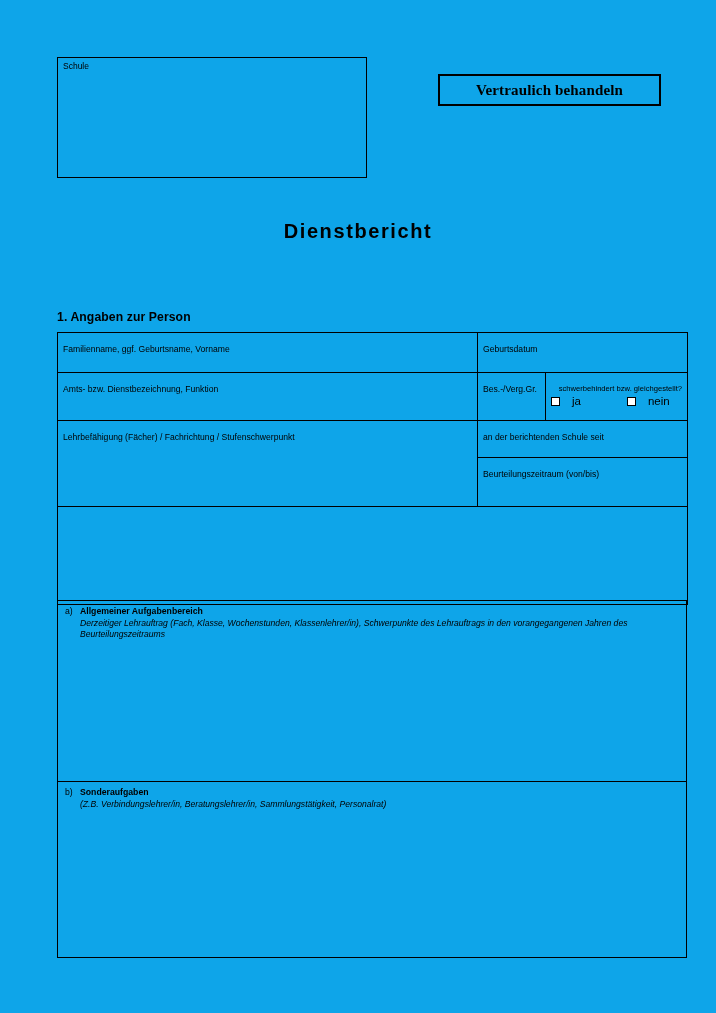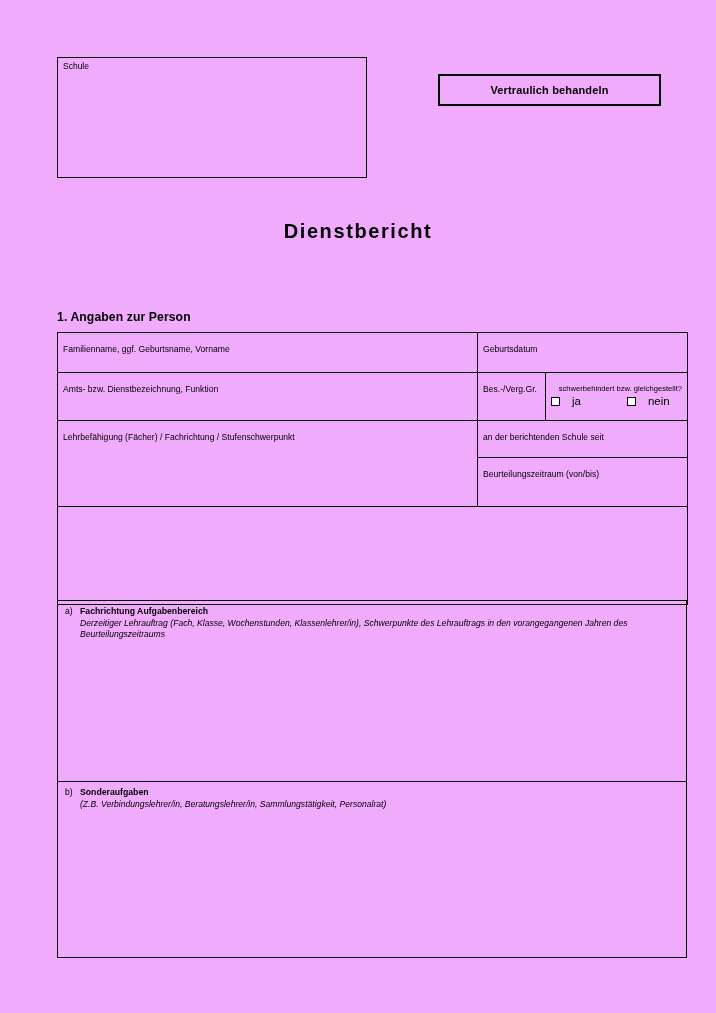--- a/index.html
+++ b/index.html
@@ -9,21 +9,21 @@
   }
   body {
     font-family: "Liberation Sans", sans-serif;
     color: #000000;
     -webkit-font-smoothing: none;
   }
   #page {
     position: relative;
     width: 716px;
     height: 1013px;
-    background: #f0abfc;
+    background: #0ea5e9;
     overflow: hidden;
   }
 
   
   .schule-box {
     position: absolute;
     left: 57px;
     top: 57px;
     width: 310px;
     height: 121px;
@@ -45,23 +45,24 @@
     top: 74px;
     width: 223px;
     height: 32px;
     border: 2.2px solid #000;
     box-sizing: border-box;
     display: flex;
     align-items: center;
     justify-content: center;
   }
   .confidential-text {
-    font-size: 11px;
+    font-size: 15px;
     font-weight: bold;
     letter-spacing: 0.15px;
+    font-family: Liberation Serif, serif;
   }
 
   
   .doc-title {
     position: absolute;
     left: 0;
     top: 220px;
     width: 716px;
     text-align: center;
     font-size: 20px;
@@ -231,21 +232,21 @@
         <td class="h86 outer-left outer-right outer-bottom" colspan="3"></td>
       </tr>
     </tbody>
   </table>
 
 
   <div class="duties-box">
     <div class="duties-part a">
       <div class="sub-line">
         <span class="sub-marker">a)</span>
-        <span class="sub-title">Fachrichtung Aufgabenbereich</span>
+        <span class="sub-title">Allgemeiner Aufgabenbereich</span>
       </div>
       <div class="sub-desc">Derzeitiger Lehrauftrag (Fach, Klasse, Wochenstunden, Klassenlehrer/in), Schwerpunkte des Lehrauftrags in den vorangegangenen Jahren des Beurteilungszeitraums</div>
     </div>
     <div class="duties-part b">
       <div class="sub-line">
         <span class="sub-marker">b)</span>
         <span class="sub-title">Sonderaufgaben</span>
       </div>
       <div class="sub-desc">(Z.B. Verbindungslehrer/in, Beratungslehrer/in, Sammlungstätigkeit, Personalrat)</div>
     </div>

